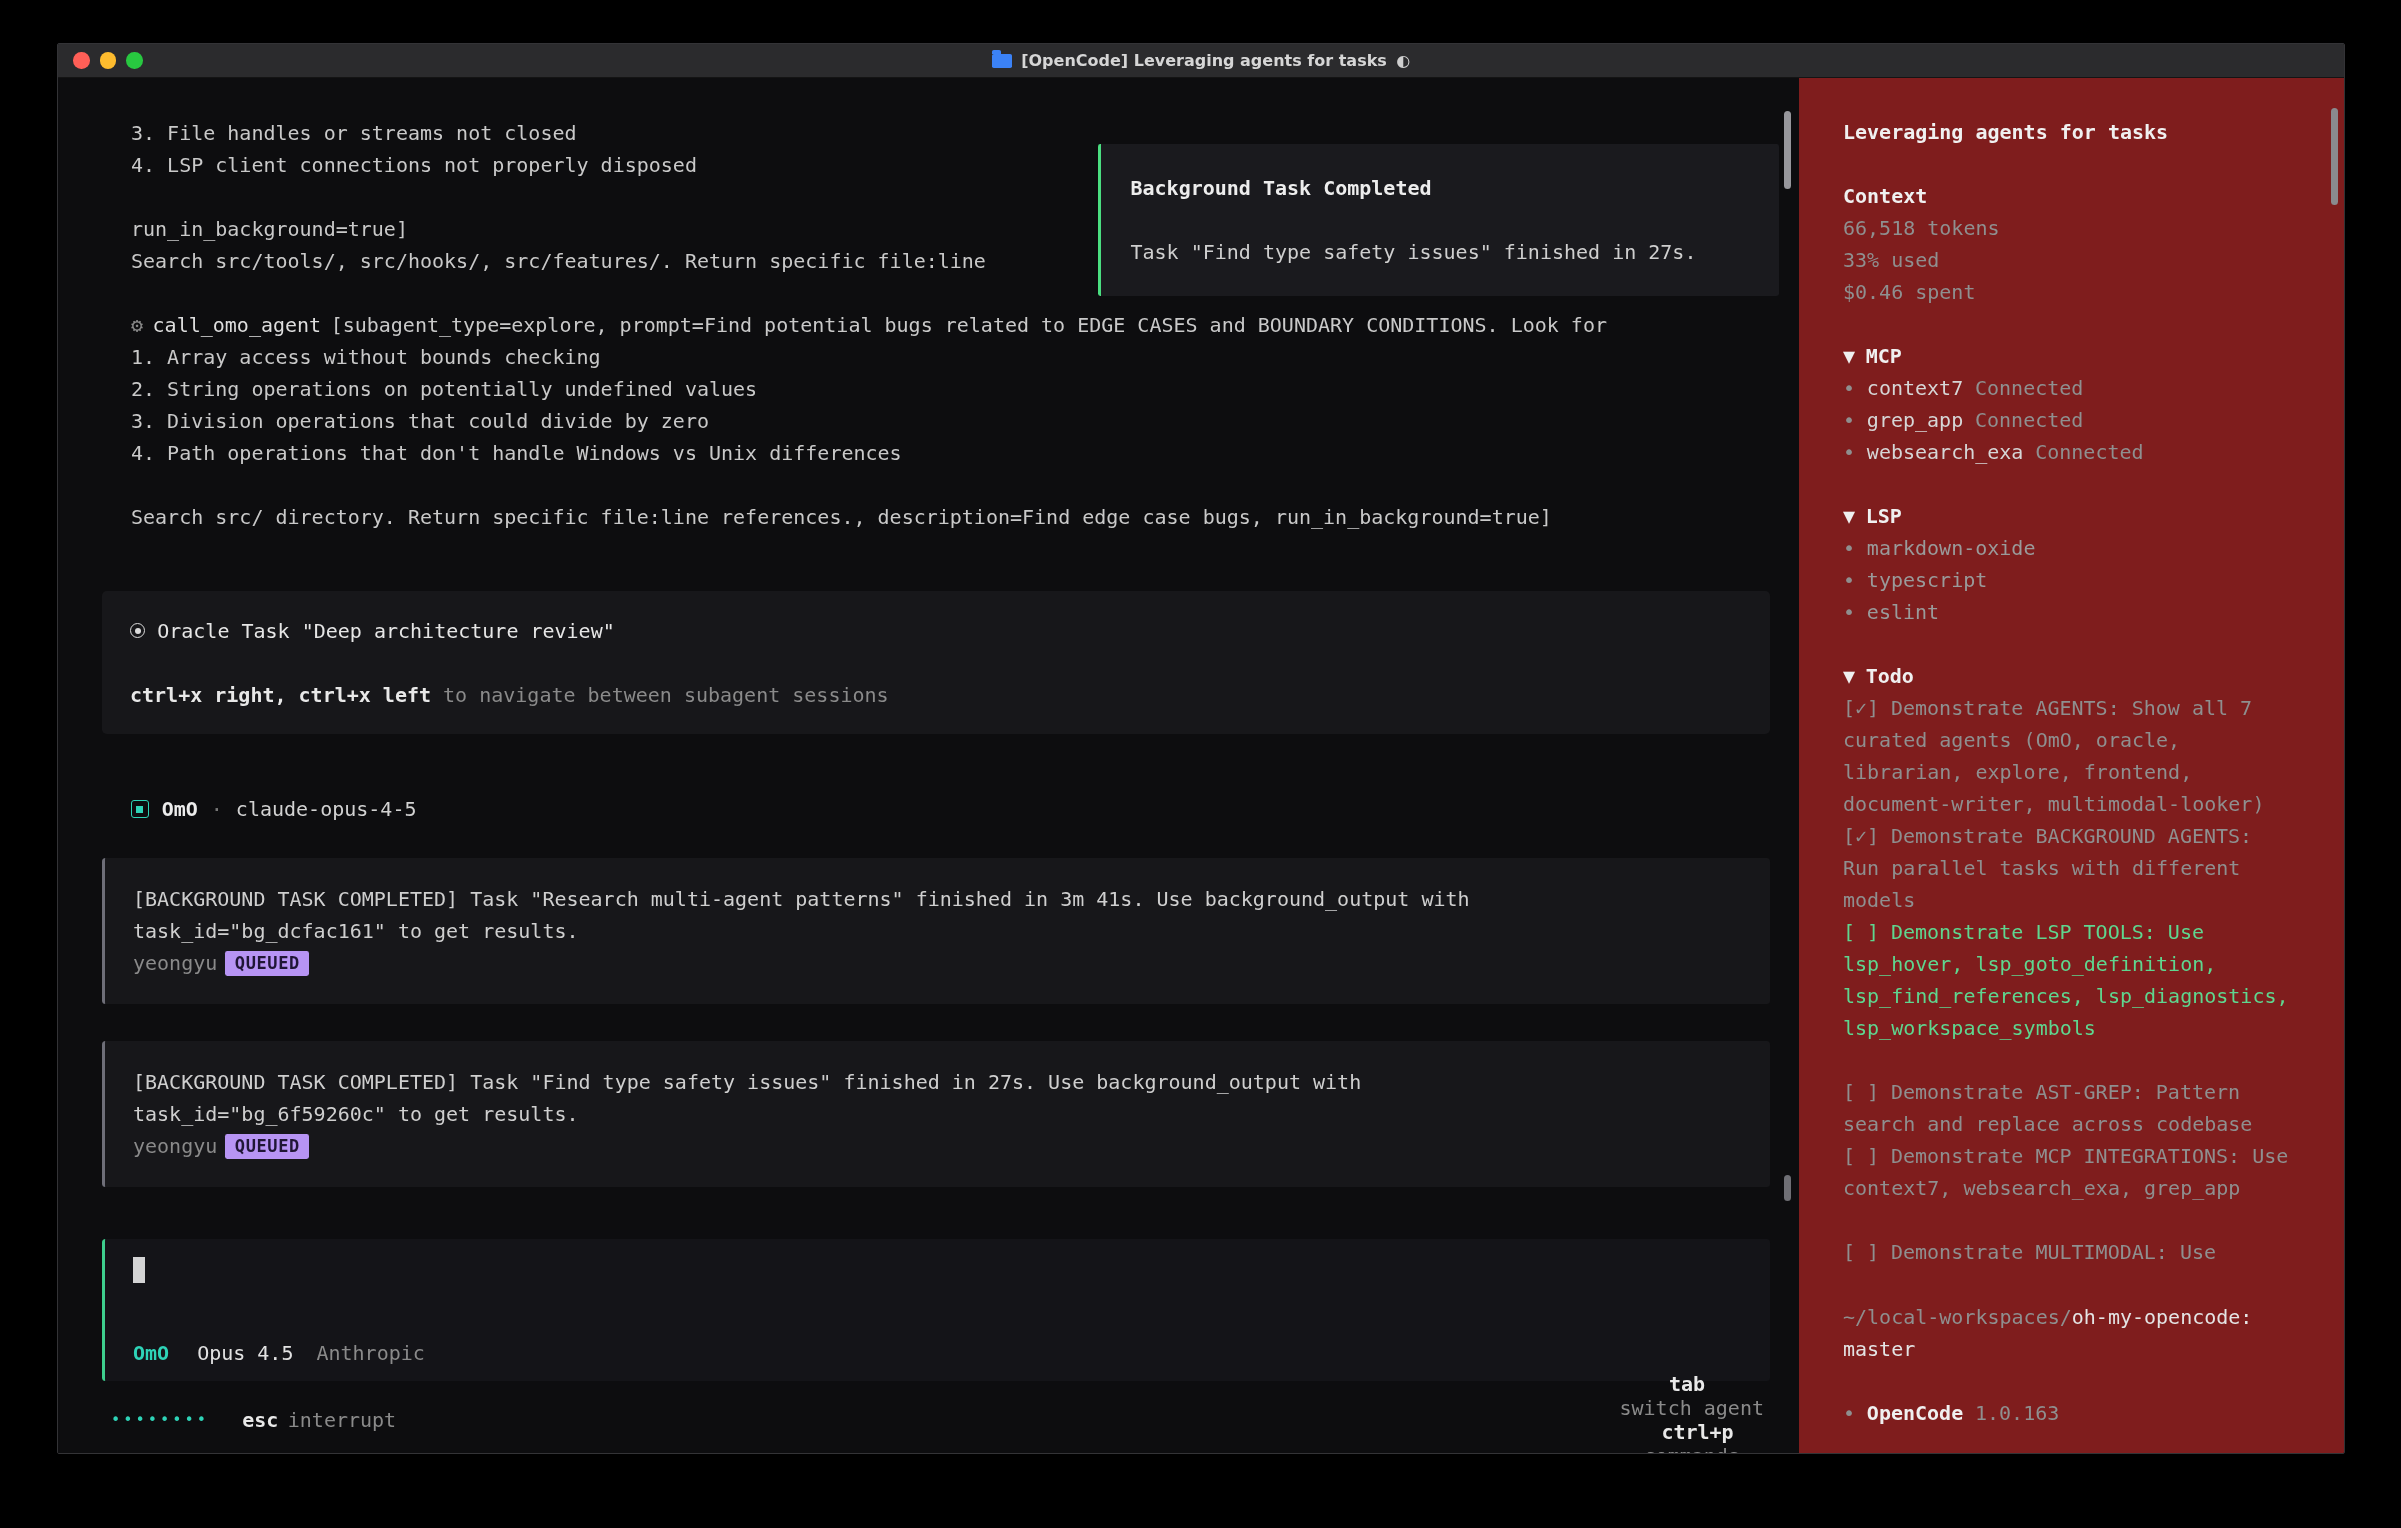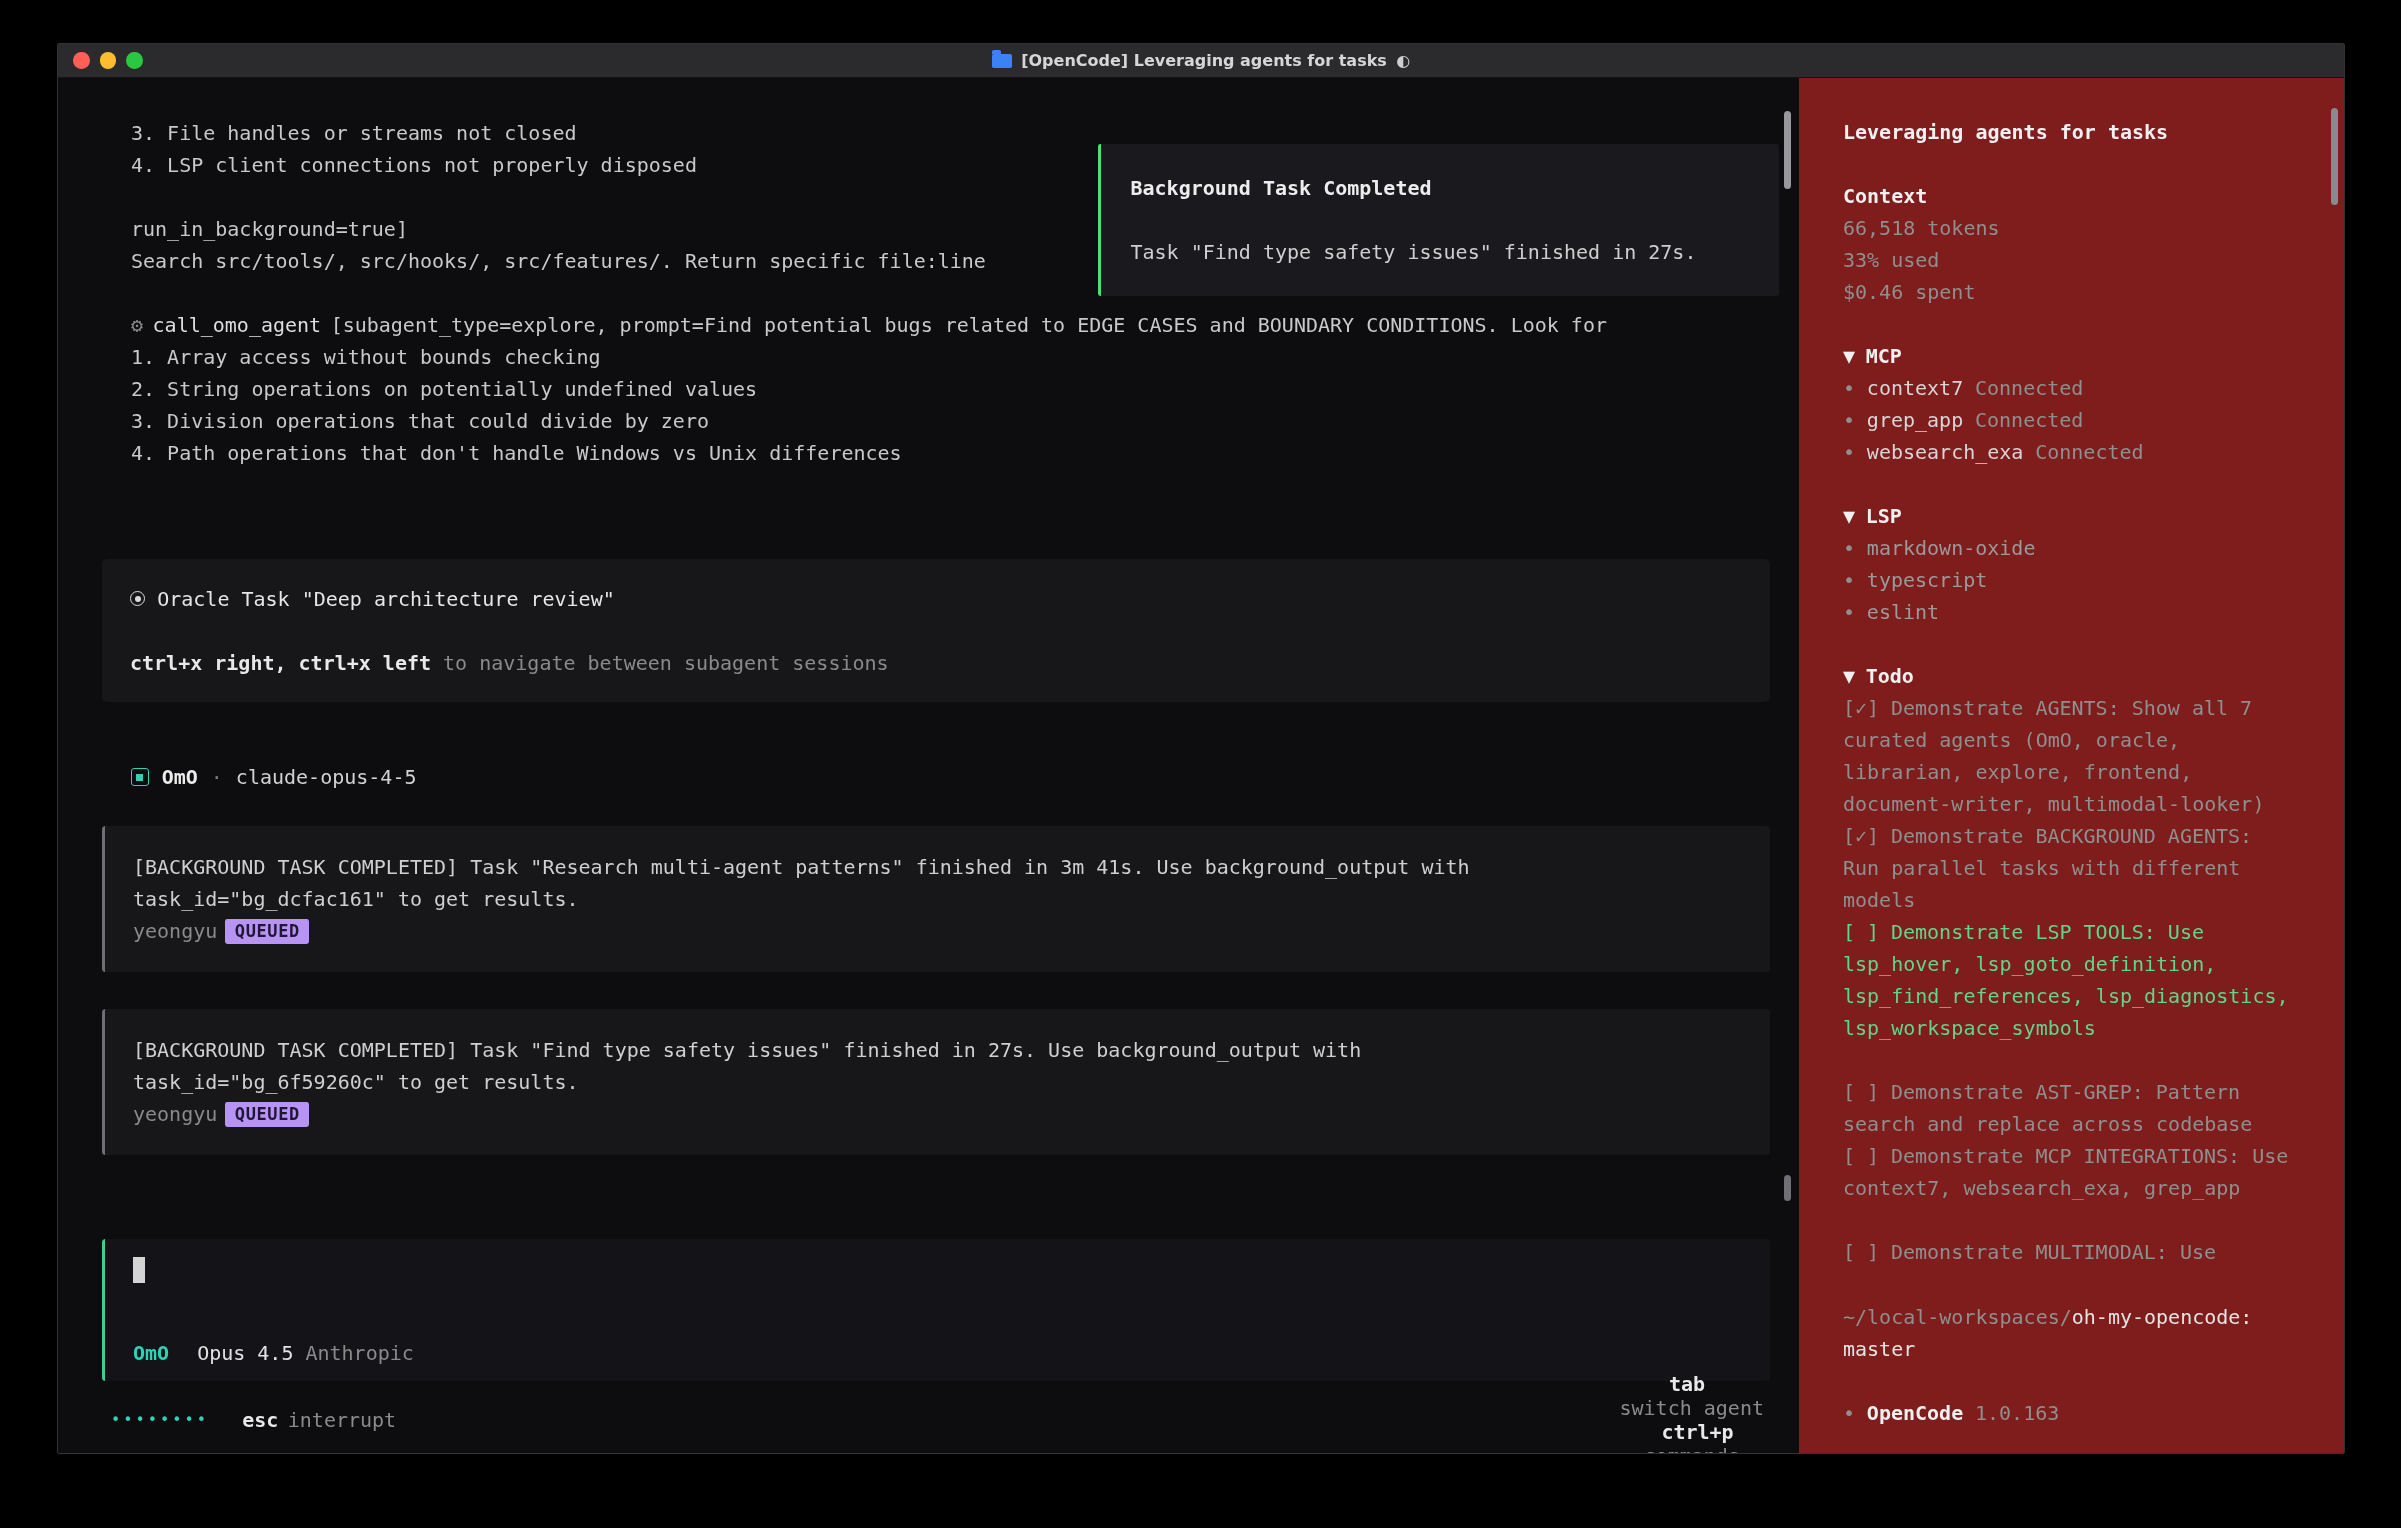--- a/index.html
+++ b/index.html
@@ -60,21 +60,21 @@
   .author { color:#8a8a8a; }
   .badge { background:#b794f4; color:#201636; font-weight:700; font-size:17px;
            padding:2.4px 9.5px; border-radius:2.4px; letter-spacing:0.6px; }
 
   
   .input-box { height:142px; margin:0 29.5px 13px 44px; background:#141418; border-left:3.5px solid #3ecf8e;
                border-radius:3.5px; padding:17.7px 0 16.5px 28px; display:flex; flex-direction:column; justify-content:space-between; }
   .cursor { width:11.8px; height:26px; background:#d4d4d4; }
   .input-meta { display:flex; align-items:center; }
   .meta-agent { color:#2ed3b7; font-weight:700; margin-right:28px; }
-  .meta-model { color:#e2e2e2; margin-right:12px; }
+  .meta-model { color:#e2e2e2; margin-right:23px; }
   .meta-provider { color:#8a8a8a; }
 
   .status-bar { height:59px; display:flex; align-items:center; padding:0 35px 7px 53px; }
   .spinner-dots { color:#2ed3b7; font-size:15.4px; letter-spacing:3px; margin-right:33px; }
   .sb-key { color:#e8e8e8; font-weight:700; }
   .sb-label { color:#8a8a8a; margin-left:9.5px; }
   .sb-right { margin-left:auto; display:flex; align-items:center;flex-direction:column; }
   .pair-gap { margin-left:21px; }
 
   
@@ -143,20 +143,21 @@
         <div class="spacer"></div>
 
         <div class="tline">
           <span class="tool-icon">⚙</span><span class="tool-name">call_omo_agent</span><span class="tool-args">[subagent_type=explore, prompt=Find potential bugs related to EDGE CASES and BOUNDARY CONDITIONS. Look for</span>
         </div>
         <div class="tline">1. Array access without bounds checking</div>
         <div class="tline">2. String operations on potentially undefined values</div>
         <div class="tline">3. Division operations that could divide by zero</div>
         <div class="tline">4. Path operations that don't handle Windows vs Unix differences</div>
         <div class="spacer"></div>
+        <div class="tline">Search src/ directory. Return specific file:line references., description=Find edge case bugs, run_in_background=true]</div>
 
         <div class="panel oracle">
           <div class="orow">
             <span class="fisheye"></span>
             <span class="oracle-title">Oracle Task "Deep architecture review"</span>
           </div>
           <div class="spacer"></div>
           <div class="orow">
             <span class="hint-keys">ctrl+x right, ctrl+x left</span>
               <span class="hint-rest"> to navigate between subagent sessions</span>

